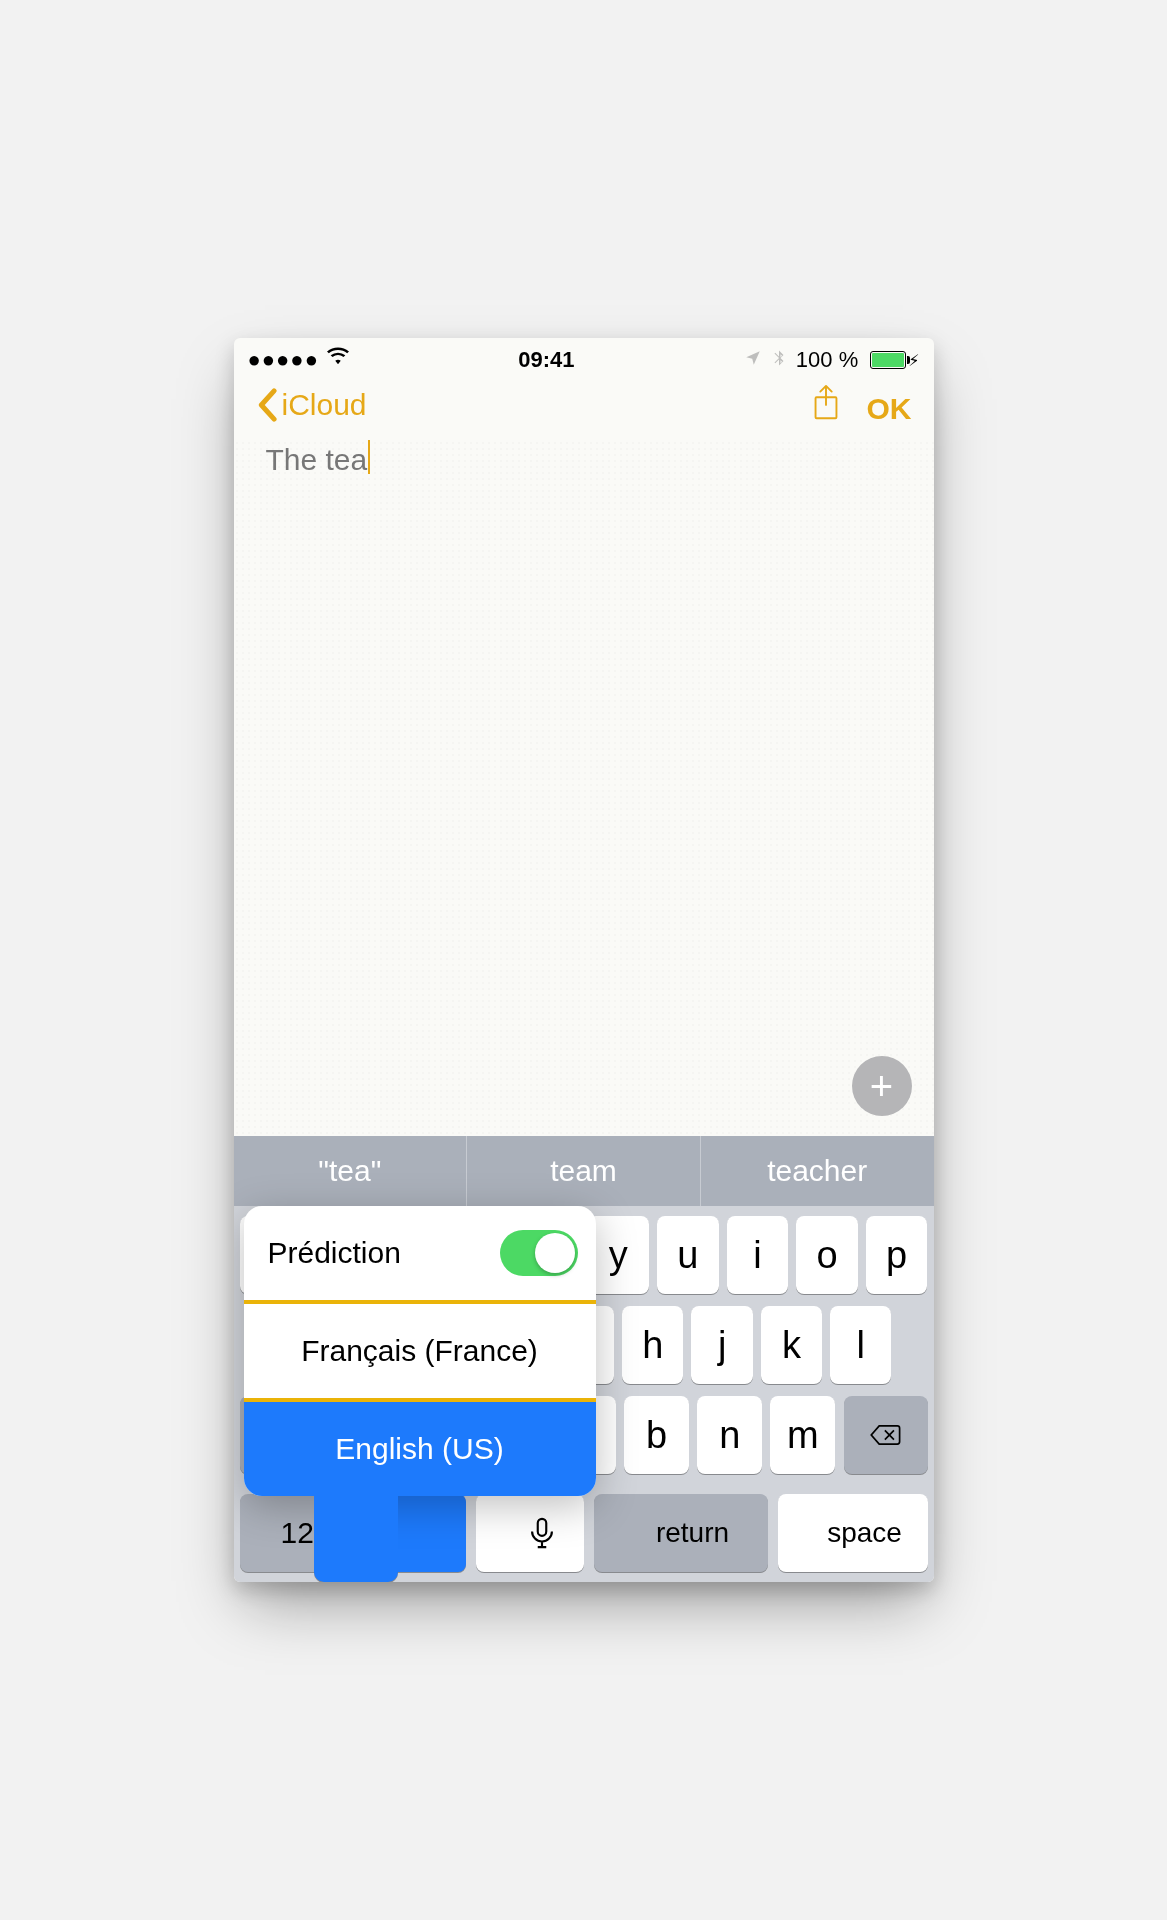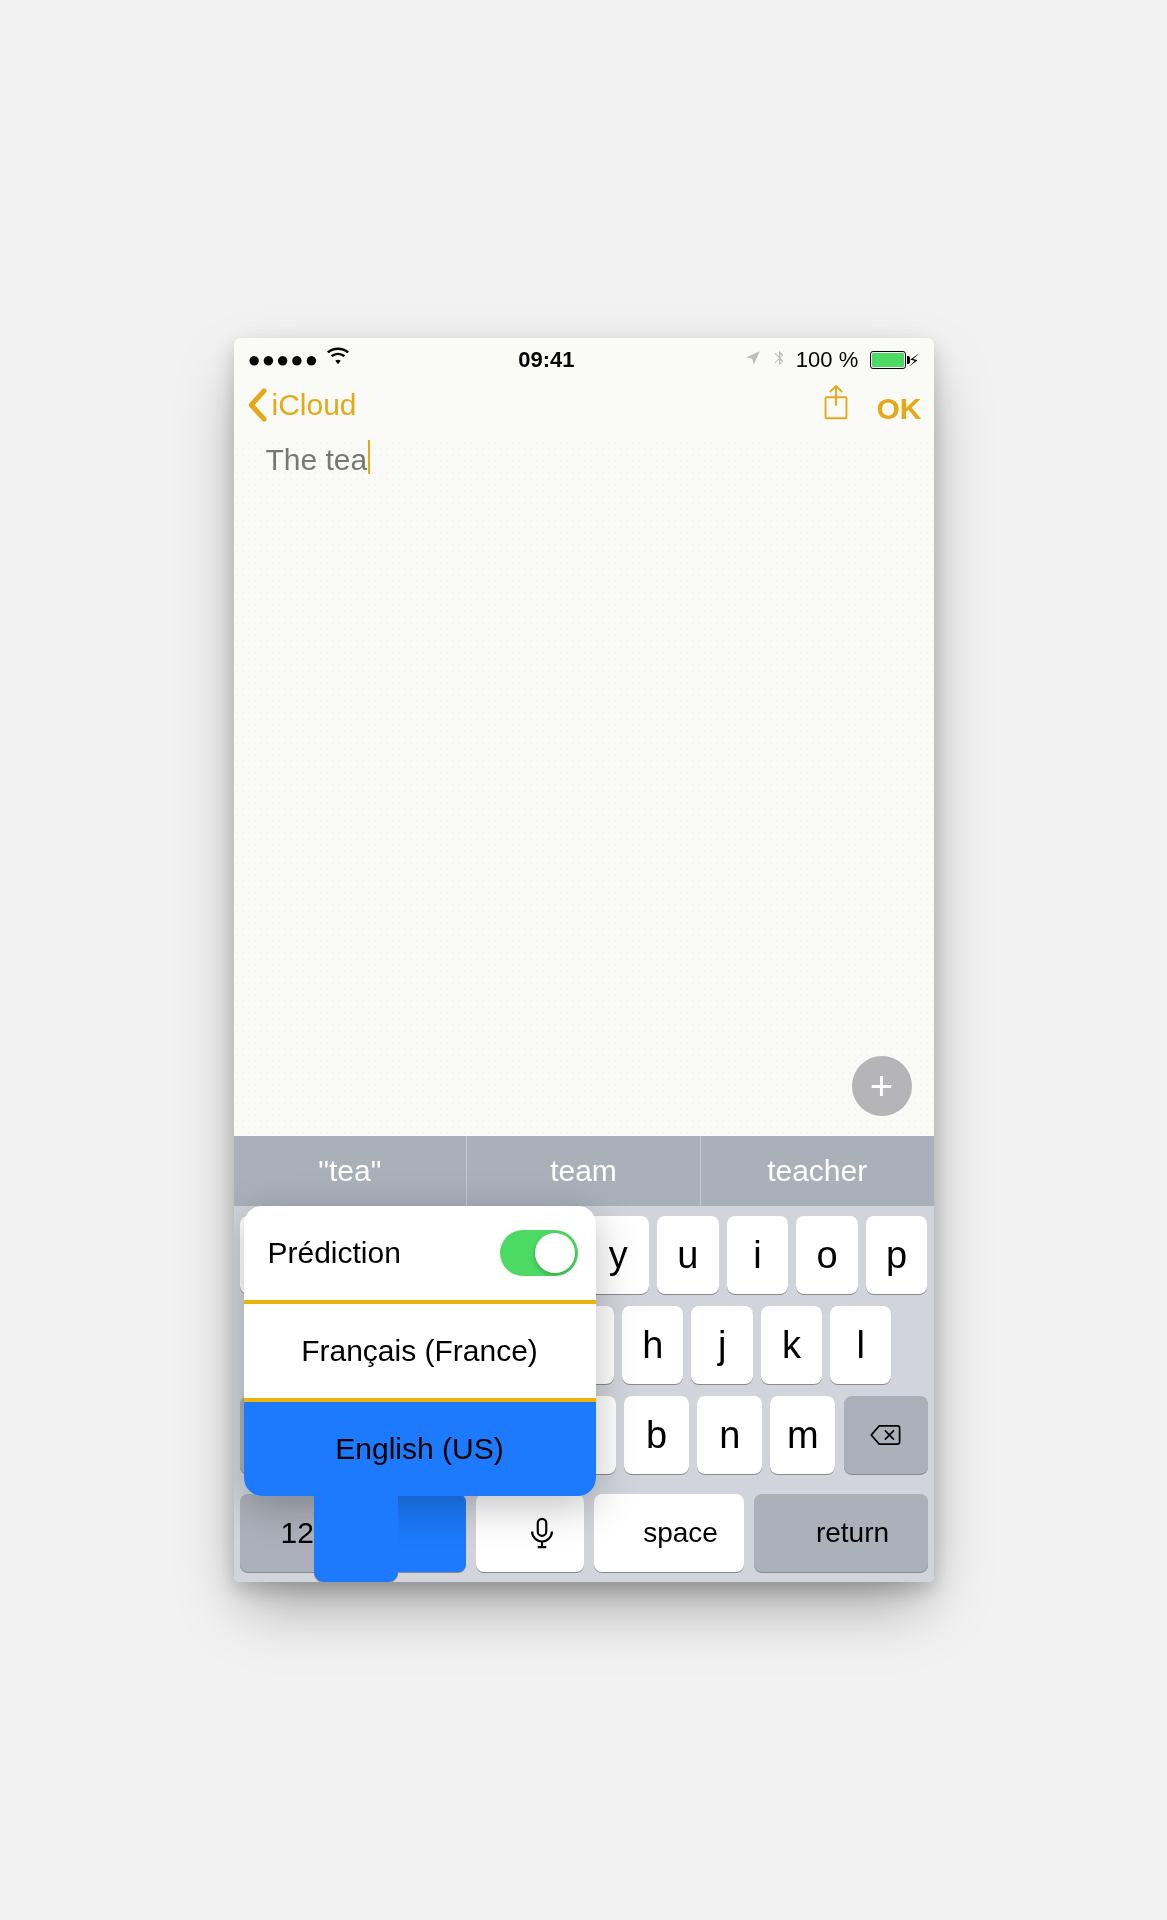--- a/index.html
+++ b/index.html
@@ -35,21 +35,21 @@
   .status .time{font-weight:600;}
   .status .loc svg,.status .bt svg{width:18px;height:18px;opacity:.45;}
   .battery{display:flex;align-items:center;}
   .battery-body{width:34px;height:16px;border:1.5px solid #000;border-radius:3px;position:relative;margin-left:4px;}
   .battery-body::after{content:"";position:absolute;right:-5px;top:4px;width:3px;height:8px;background:#000;border-radius:0 2px 2px 0;}
   .battery-fill{position:absolute;left:1px;top:1px;bottom:1px;right:1px;background:var(--green);border-radius:1px;}
   .bolt{font-size:16px;margin-left:2px;}
   
   .nav{
     display:flex;align-items:center;justify-content:space-between;
-    padding:6px 12px 14px;
+    padding:6px 22px 14px;
   }
   .nav-left{display:flex;align-items:center;gap:4px;color:var(--accent);font-size:30px;font-weight:500;}
   .nav-left svg{width:22px;height:34px;}
   .nav-right{display:flex;align-items:flex-end;gap:26px;}
   .share svg{width:30px;height:38px;}
   .ok{color:var(--accent);font-size:30px;font-weight:700;}
   
   .note{
     flex:1;padding:0 32px;font-size:30px;color:#777;
     background-image:radial-gradient(rgba(0,0,0,.018) 1px,transparent 0);
@@ -98,21 +98,21 @@
     
     content:"";position:absolute;left:70px;bottom:-86px;width:84px;height:96px;
     background:var(--ios-blue);border-radius:0 0 10px 10px;z-index:-1;
     box-shadow:0 1px 0 rgba(0,0,0,.35);
   }
   .lang-item{
     height:94px;display:flex;align-items:center;justify-content:center;
     font-size:30px;color:#000;border-bottom:4px solid #eab308;position:relative;
   }
   .lang-item.first{justify-content:space-between;padding:0 18px 0 24px;border-radius:18px 18px 0 0;}
-  .lang-item.selected{background:var(--ios-blue);color:#000000;border-bottom:none;border-radius:0 0 18px 18px;}
+  .lang-item.selected{background:var(--ios-blue);color:#ffffff;border-bottom:none;border-radius:0 0 18px 18px;}
   .switch{
     width:78px;height:46px;background:var(--green);border-radius:46px;position:relative;
   }
   .switch .knob{position:absolute;right:3px;top:3px;width:40px;height:40px;background:#fff;border-radius:50%;box-shadow:0 2px 4px rgba(0,0,0,.25);}
   .mic svg,.del svg,.shift svg{width:34px;height:34px;}
 </style>
 </head>
 <body>
 
 <div class="phone">
@@ -231,22 +231,22 @@
 
     <div class="bottom-row">
       <div class="bkey num">123</div>
       <div class="bkey globe"></div>
       <div class="bkey mic">
         <svg viewBox="0 0 24 24">
             <rect x="9" y="2" width="6" height="12" rx="3" fill="none" stroke="#000" stroke-width="1.5"></rect>
             <path d="M5 11a7 7 0 0014 0M12 18v4M9 22h6" fill="none" stroke="#000" stroke-width="1.5"></path>
           </svg>
       </div>
+      <div class="bkey return">return</div>
       <div class="bkey space">space</div>
-      <div class="bkey return">return</div>
     </div>
 
     <div class="lang-pop">
       <div class="lang-item first">
         <span>Prédiction</span>
         <span class="switch">
             <span class="knob"></span>
           </span>
       </div>
       <div class="lang-item">Français (France)</div>

